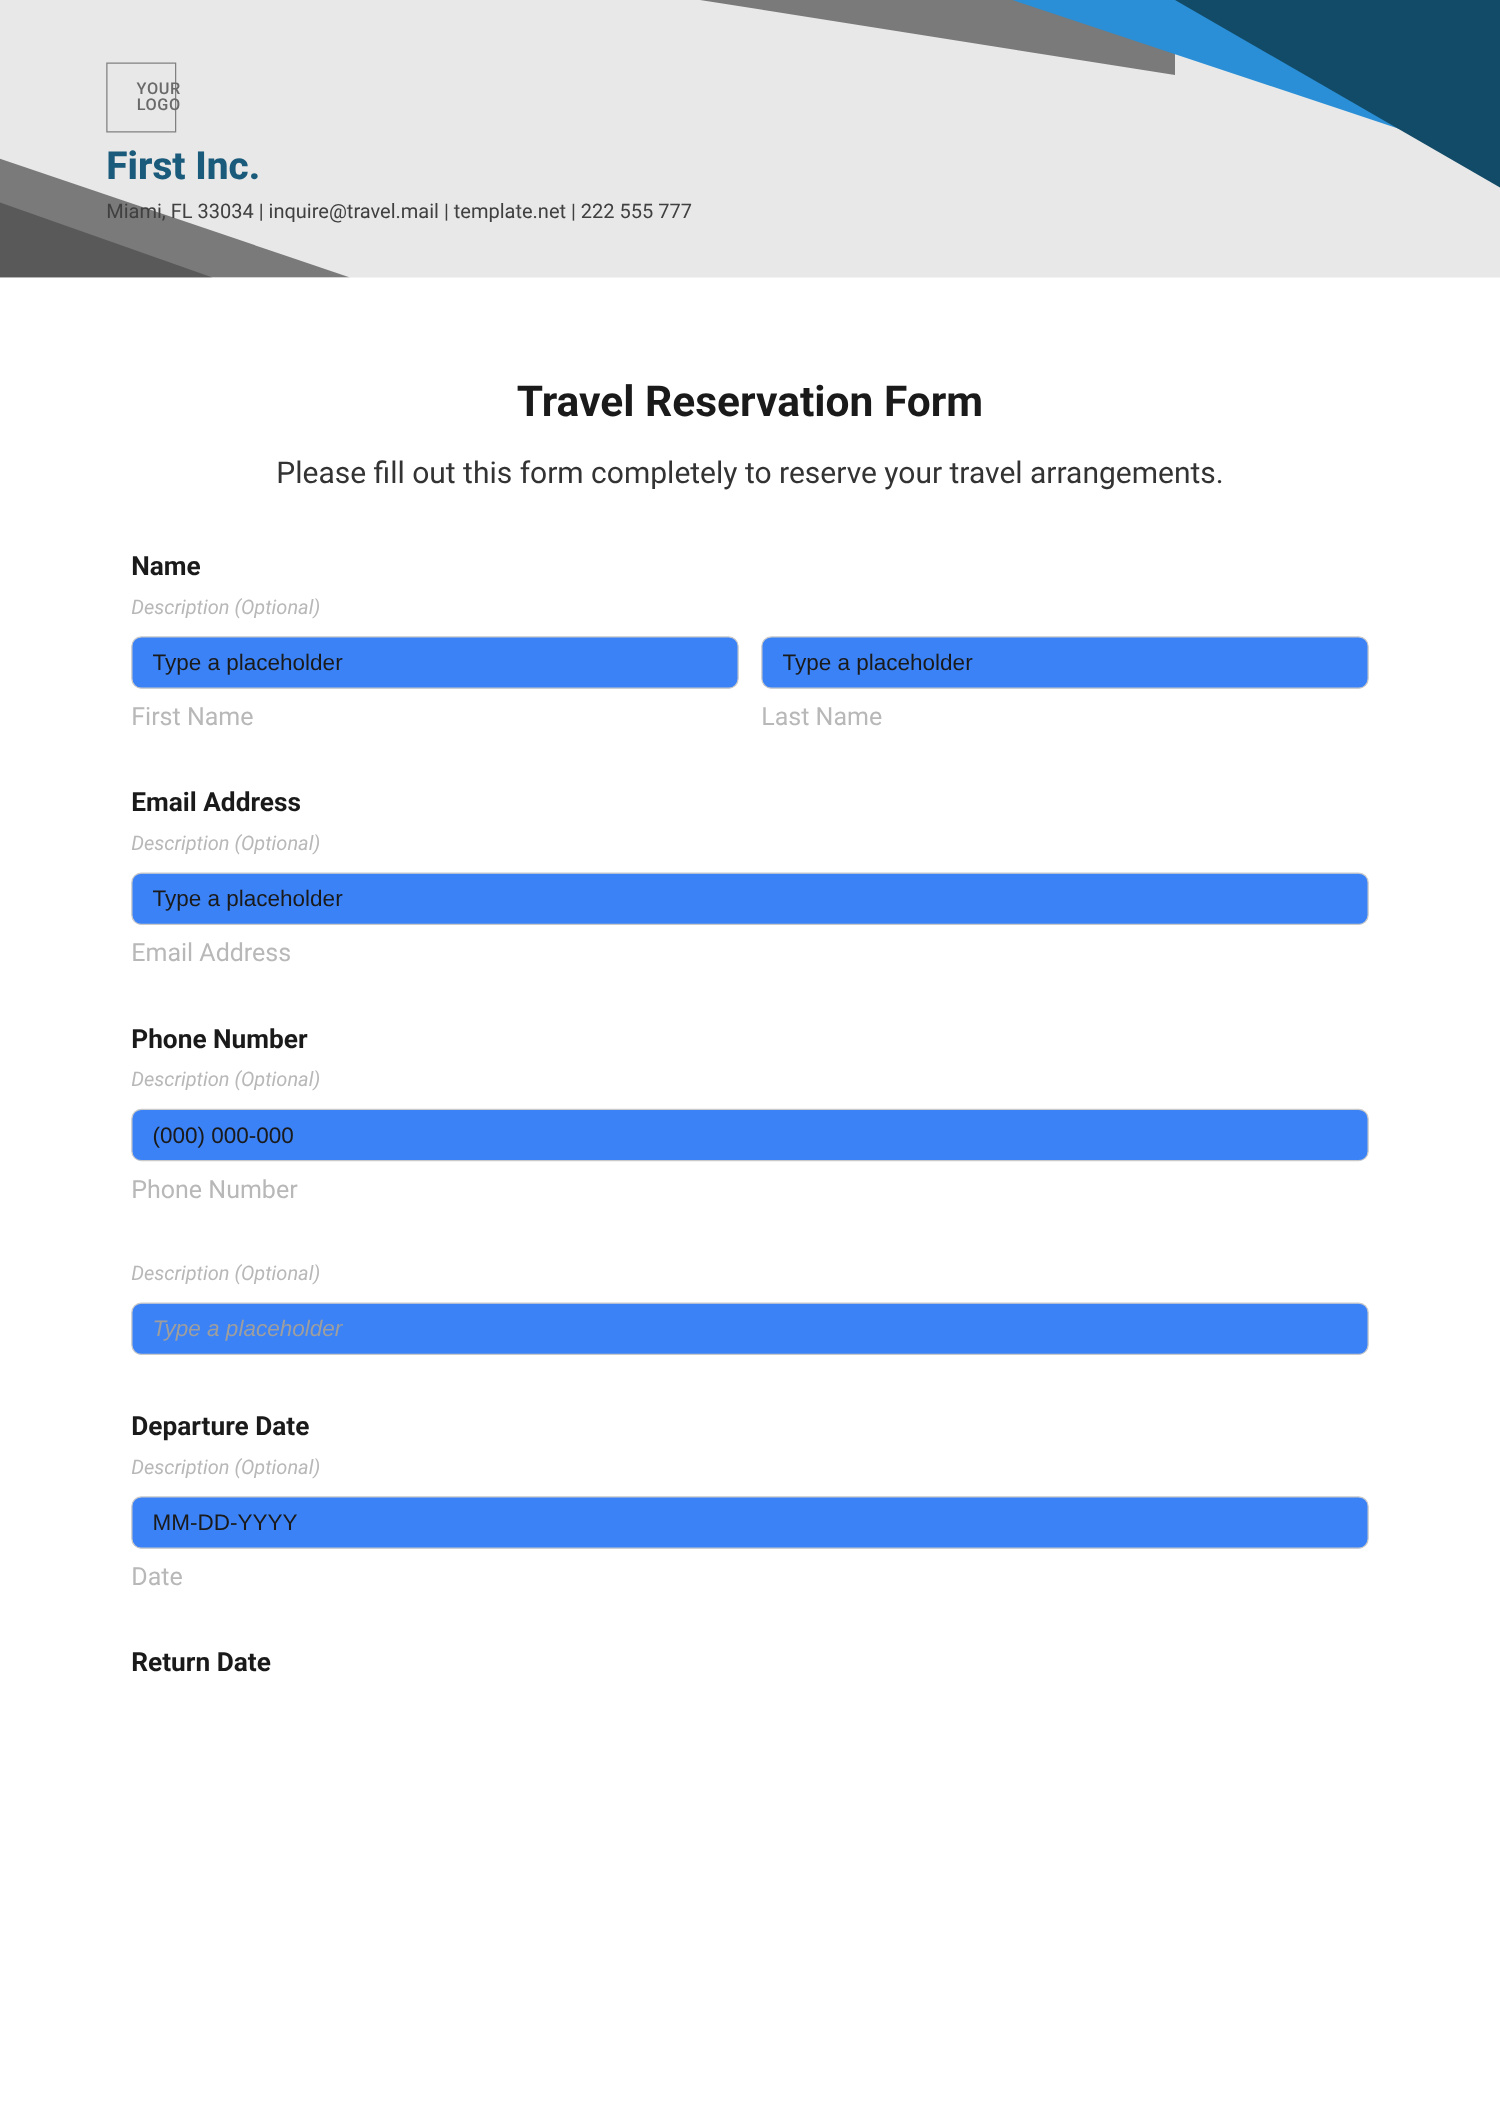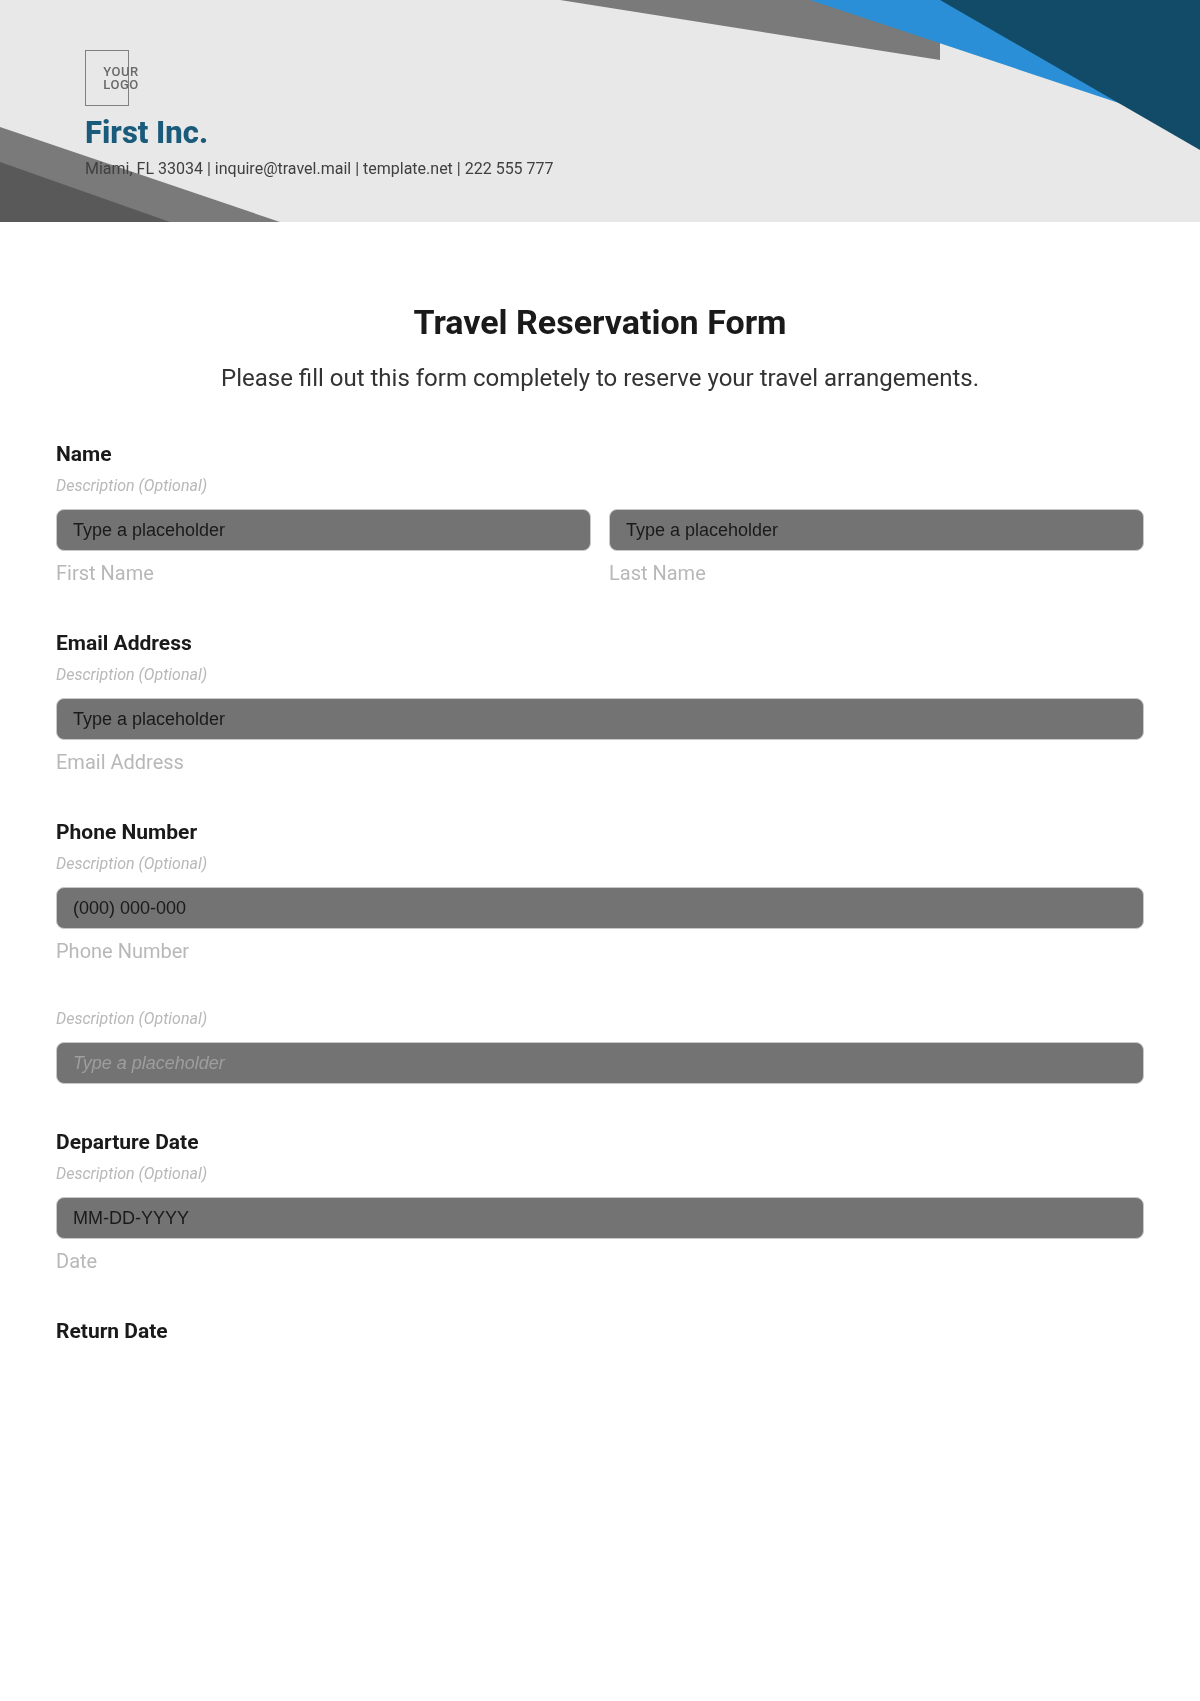--- a/index.html
+++ b/index.html
@@ -4,33 +4,33 @@
   <style>
     * { margin: 0; padding: 0; box-sizing: border-box; }
     body { font-family: -apple-system, BlinkMacSystemFont, "Segoe UI", Roboto, Helvetica, Arial, sans-serif; width: 1200px; background: #ffffff; color: #1a1a1a; }
     .header { position: relative; height: 222px; width: 100%; background: #e8e8e8; overflow: hidden; }
     .tri-blue { position: absolute; right: 0; top: 0; width: 0; height: 0; border-left: 390px solid transparent; border-top: 130px solid #2a8fd6; }
     .tri-navy { position: absolute; right: 0; top: 0; width: 0; height: 0; border-left: 260px solid transparent; border-top: 150px solid #124b67; }
     .tri-gray-top { position: absolute; right: 260px; top: 0; width: 0; height: 0; border-left: 380px solid transparent; border-top: 60px solid #7a7a7a; }
     .tri-gray-bl { position: absolute; left: 0; bottom: 0; width: 0; height: 0; border-right: 280px solid transparent; border-bottom: 95px solid #7a7a7a; }
     .tri-darkgray-bl { position: absolute; left: 0; bottom: 0; width: 0; height: 0; border-right: 170px solid transparent; border-bottom: 60px solid #595959; }
     .header-content { position: absolute; left: 85px; top: 50px; }
-    .logo-box { width: 44px; height: 56px; border: 1.5px solid #808080; display: flex; flex-direction: column; align-items: center; justify-content: center; line-height: 1; margin-bottom: 8px; padding-left: 28px; }
+    .logo-box { width: 56px; height: 56px; border: 1.5px solid #808080; display: flex; flex-direction: column; align-items: center; justify-content: center; line-height: 1; margin-bottom: 8px; padding-left: 28px; }
     .logo-box span { font-size: 13px; font-weight: 500; color: #6a6a6a; letter-spacing: 0.5px; }
     .company { font-size: 31px; font-weight: 800; color: #1a5a7a; margin-bottom: 8px; }
     .meta { font-size: 16px; color: #404040; }
-    .main { padding: 80px 56px 20px; }
+    .main { padding: 80px 105px 20px; }
     .title { text-align: center; font-size: 34px; font-weight: 700; margin-bottom: 22px; }
     .subtitle { text-align: center; font-size: 24px; color: #333; margin-bottom: 50px; }
     .field { margin-bottom: 46px; }
     .label { font-size: 21px; font-weight: 700; margin-bottom: 10px; }
     .desc { font-size: 16px; font-style: italic; color: #b8b8b8; margin-bottom: 14px; }
     .row { display: flex; gap: 18px; }
     .col { flex: 1; }
-    .input { width: 100%; height: 42px; border: 1px solid #c9c9c9; border-radius: 8px; padding: 0 16px; font-size: 18px; color: #1a1a1a; background: #737373; outline: none; }
+    .input { width: 100%; height: 42px; border: 1px solid #c9c9c9; border-radius: 8px; padding: 0 16px; font-size: 18px; color: #1a1a1a; background: #3b82f6; outline: none; }
     .input::placeholder { color: #9e9e9e; }
     .sublabel { font-size: 20px; color: #b8b8b8; margin-top: 10px; }
     .return-partial { font-size: 21px; font-weight: 700; margin-top: 2px; }
   </style>
 </head>
 <body>
 
 <div class="header">
   <div class="tri-gray-top"></div>
   <div class="tri-blue"></div>

